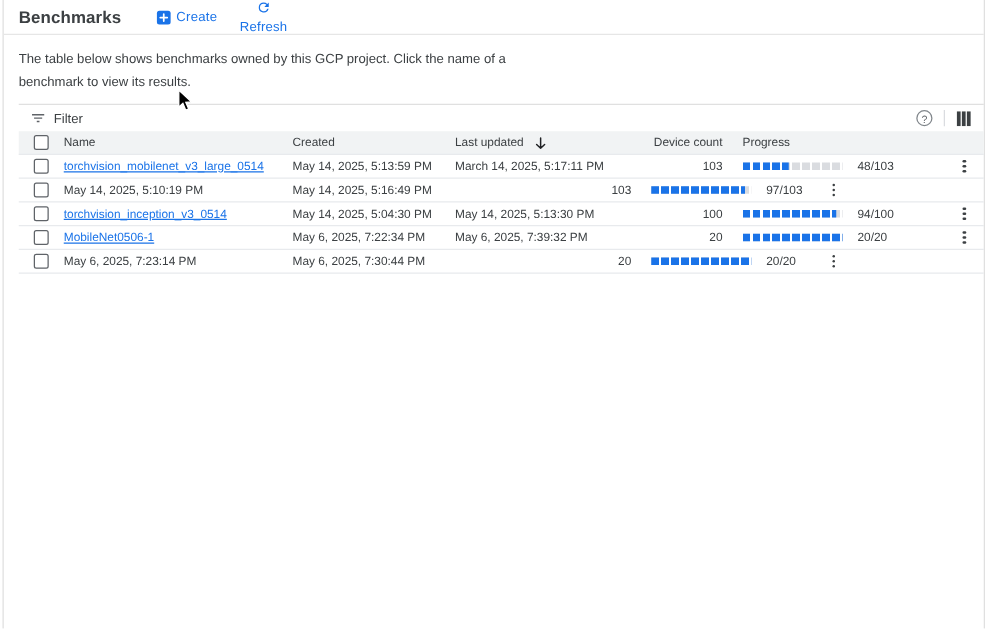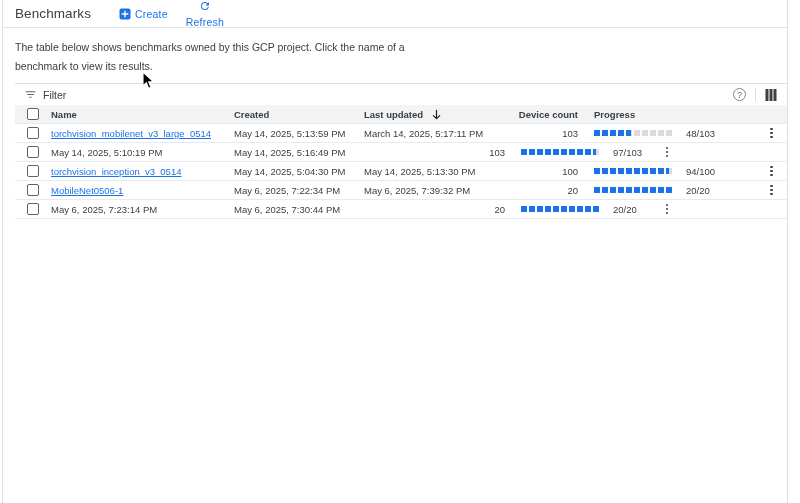--- a/index.html
+++ b/index.html
@@ -6,21 +6,21 @@
   html,body { background:#fff; }
   body { font-family:"Liberation Sans","DejaVu Sans",sans-serif; color:#3c4043; }
   .stage { position:relative; width:800px; height:503px; background:#fff; overflow:hidden; }
 
   .panel { position:absolute; left:2px; top:0; width:786px; height:503px;
            border-left:1px solid #e0e0e0; border-right:1px solid #e0e0e0; background:#fff; }
 
   
   .topbar { height:28px; display:flex; align-items:center; padding:0 12px;
             border-bottom:1px solid #e6e6e6; }
-  .page-title { font-size:13.5px; font-weight:400; color:#3c4043; letter-spacing:.1px; }
+  .page-title { font-size:13.5px; font-weight:700; color:#3c4043; letter-spacing:.1px; }
   .tool-btn { display:inline-flex; align-items:center; gap:4px; background:none; border:none;
               color:var(--accent); font-family:inherit; font-size:10.5px; font-weight:500;
               letter-spacing:.2px; cursor:pointer; padding:2px 4px; }
   .tool-btn:first-of-type { margin-left:24px; }
   .tool-btn + .tool-btn { margin-left:10px;flex-direction:column; }
   .icon { display:inline-flex; align-items:center; justify-content:center; }
 
   
   .description { margin:10px 12px 0 12px; width:405px; font-size:10.5px; line-height:19px;
                  color:#3c4043; }
@@ -34,21 +34,21 @@
   .spacer { flex:1; }
   .help-btn { width:13px; height:13px; border:1px solid #80868b; border-radius:50%;
               display:flex; align-items:center; justify-content:center;
               font-size:8.5px; color:#5f6368; background:none; font-family:inherit; cursor:pointer; }
   .vsep { width:1px; height:13px; background:#dadce0; margin:0 9px; }
   .cols-btn { background:none; border:none; cursor:pointer; display:flex; align-items:center; }
 
   
   .row { display:grid; grid-template-columns:36px 183px 130px 141px 73px 178px 1fr;
          align-items:center; height:19px; border-bottom:1px solid #e8eaed; font-size:9.5px; }
-  .row.header { background:#f1f3f4; font-weight:700; color:#3c4043; }
+  .row.header { background:#f1f3f4; font-weight:400; color:#3c4043; }
   .c { overflow:visible; white-space:nowrap; }
   .c.check { padding-left:12px; display:flex; align-items:center; }
   .c.device { text-align:right; }
   .c.progress { padding-left:16px; display:flex; align-items:center; }
   .c.menu { display:flex; justify-content:center; }
   .c.updated { display:flex; align-items:center; gap:8px; }
 
   .checkbox { width:12px; height:12px; border:1.5px solid #5f6368; border-radius:2px;
               background:#fff; display:inline-block; cursor:pointer; }
 

